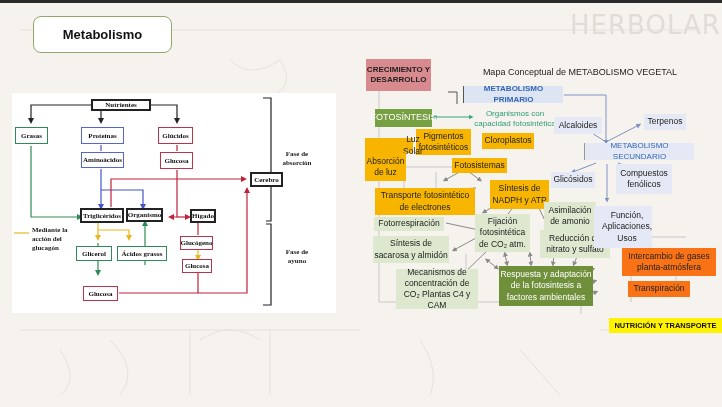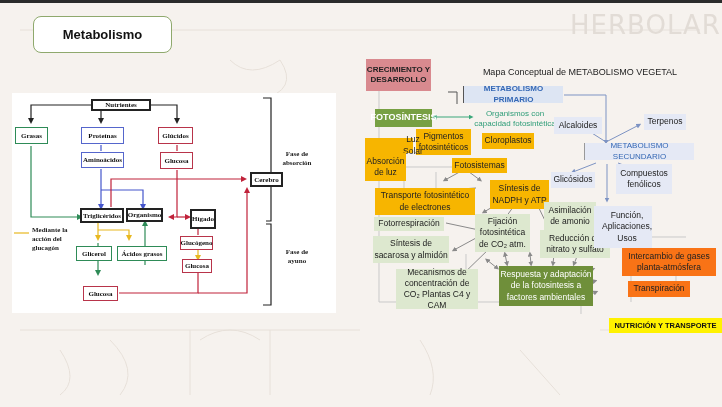--- a/index.html
+++ b/index.html
@@ -39,21 +39,21 @@
   .lbox.red { border-color:#b8344a; }
   .lbox.black { border-color:#222; border-width:2px; }
   .ltext { position:absolute; font-family:"Liberation Serif", serif; font-weight:bold; font-size:7px; text-align:center; line-height:1.25; color:#222; }
   .rbox {
     position:absolute; display:flex; align-items:center; justify-content:center; text-align:center;
     font-size:8.5px; line-height:1.3; color:#222;
   }
   .orange { background:#f7b500; }
   .lgreen { background:#dde8cf; }
   .dgreen { background:#6f8f3a; color:#fff; }
-  .fgreen { background:#77a043; color:#fff; font-weight:bold; }
+  .fgreen { background:#77a043; color:#fff; font-weight:normal; }
   .lblue { background:#dde5f3; color:#3568b5;font-weight:bold; }
   .plblue { background:#e5e9f5; }
   .peach { background:#f97316; }
   .pink { background:#d98a8f; font-weight:bold; color:#222; }
   .yellow { background:#fff200; font-weight:bold; color:#111; }
   svg { position:absolute; left:0; top:0; overflow:visible; }
 </style>
 </head>
 <body>
 
@@ -136,21 +136,21 @@
 
   <div class="lbox black" style="left:79px;top:6px;width:60px;height:12px;">Nutrientes</div>
   <div class="lbox green" style="left:3px;top:34px;width:33px;height:17px;">Grasas</div>
   <div class="lbox blue" style="left:69px;top:34px;width:43px;height:17px;">Proteínas</div>
   <div class="lbox red" style="left:146px;top:34px;width:35px;height:17px;">Glúcidos</div>
   <div class="lbox blue" style="left:69px;top:59px;width:43px;height:16px;">Aminoácidos</div>
   <div class="lbox red" style="left:148px;top:59px;width:33px;height:17px;">Glucosa</div>
   <div class="lbox black" style="left:238px;top:79px;width:33px;height:15px;">Cerebro</div>
   <div class="lbox black" style="left:68px;top:115px;width:44px;height:15px;">Triglicéridos</div>
   <div class="lbox black" style="left:114px;top:115px;width:37px;height:14px;">Organismo</div>
-  <div class="lbox black" style="left:178px;top:116px;width:26px;height:20px;">Hígado</div>
+  <div class="lbox black" style="left:178px;top:116px;width:26px;height:14px;">Hígado</div>
   <div class="lbox red" style="left:168px;top:143px;width:33px;height:14px;">Glucógeno</div>
   <div class="lbox green" style="left:64px;top:153px;width:36px;height:15px;">Glicerol</div>
   <div class="lbox green" style="left:105px;top:153px;width:50px;height:15px;">Ácidos grasos</div>
   <div class="lbox red" style="left:170px;top:166px;width:30px;height:14px;">Glucosa</div>
   <div class="lbox red" style="left:71px;top:193px;width:35px;height:15px;">Glucosa</div>
 
   <div class="ltext" style="left:265px;top:57px;width:40px;">Fase de absorción</div>
   <div class="ltext" style="left:265px;top:155px;width:40px;">Fase de ayuno</div>
   <div class="ltext" style="left:20px;top:133px;width:40px;text-align:left;">Mediante la acción del glucagón</div>
 </div>

